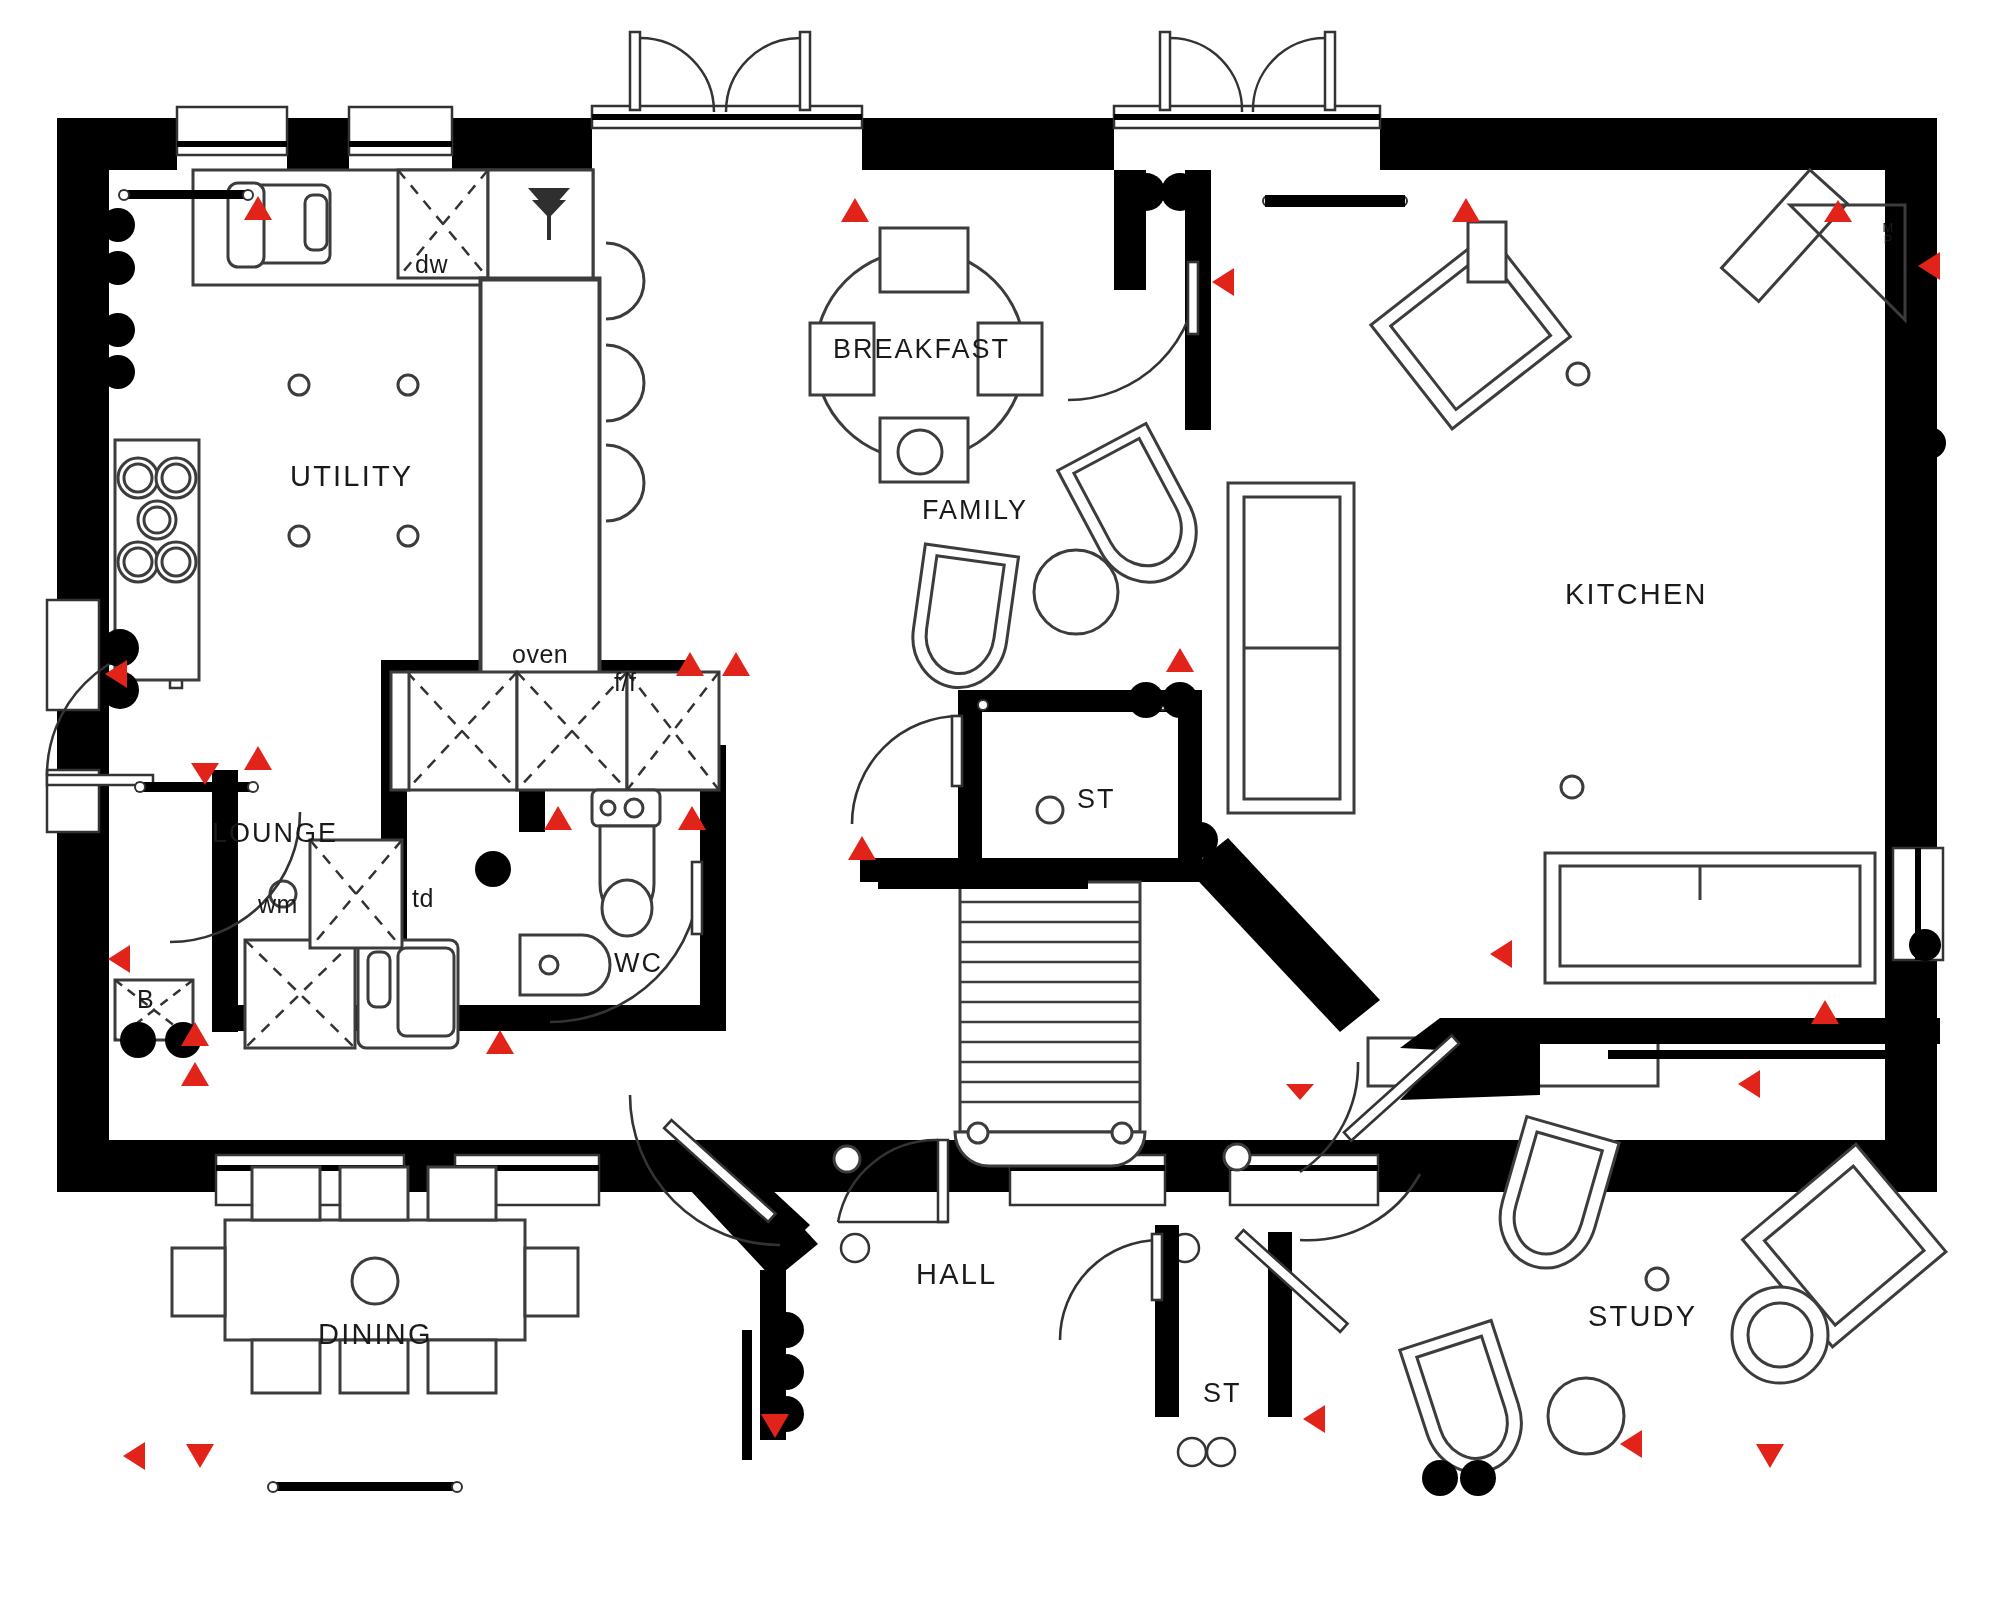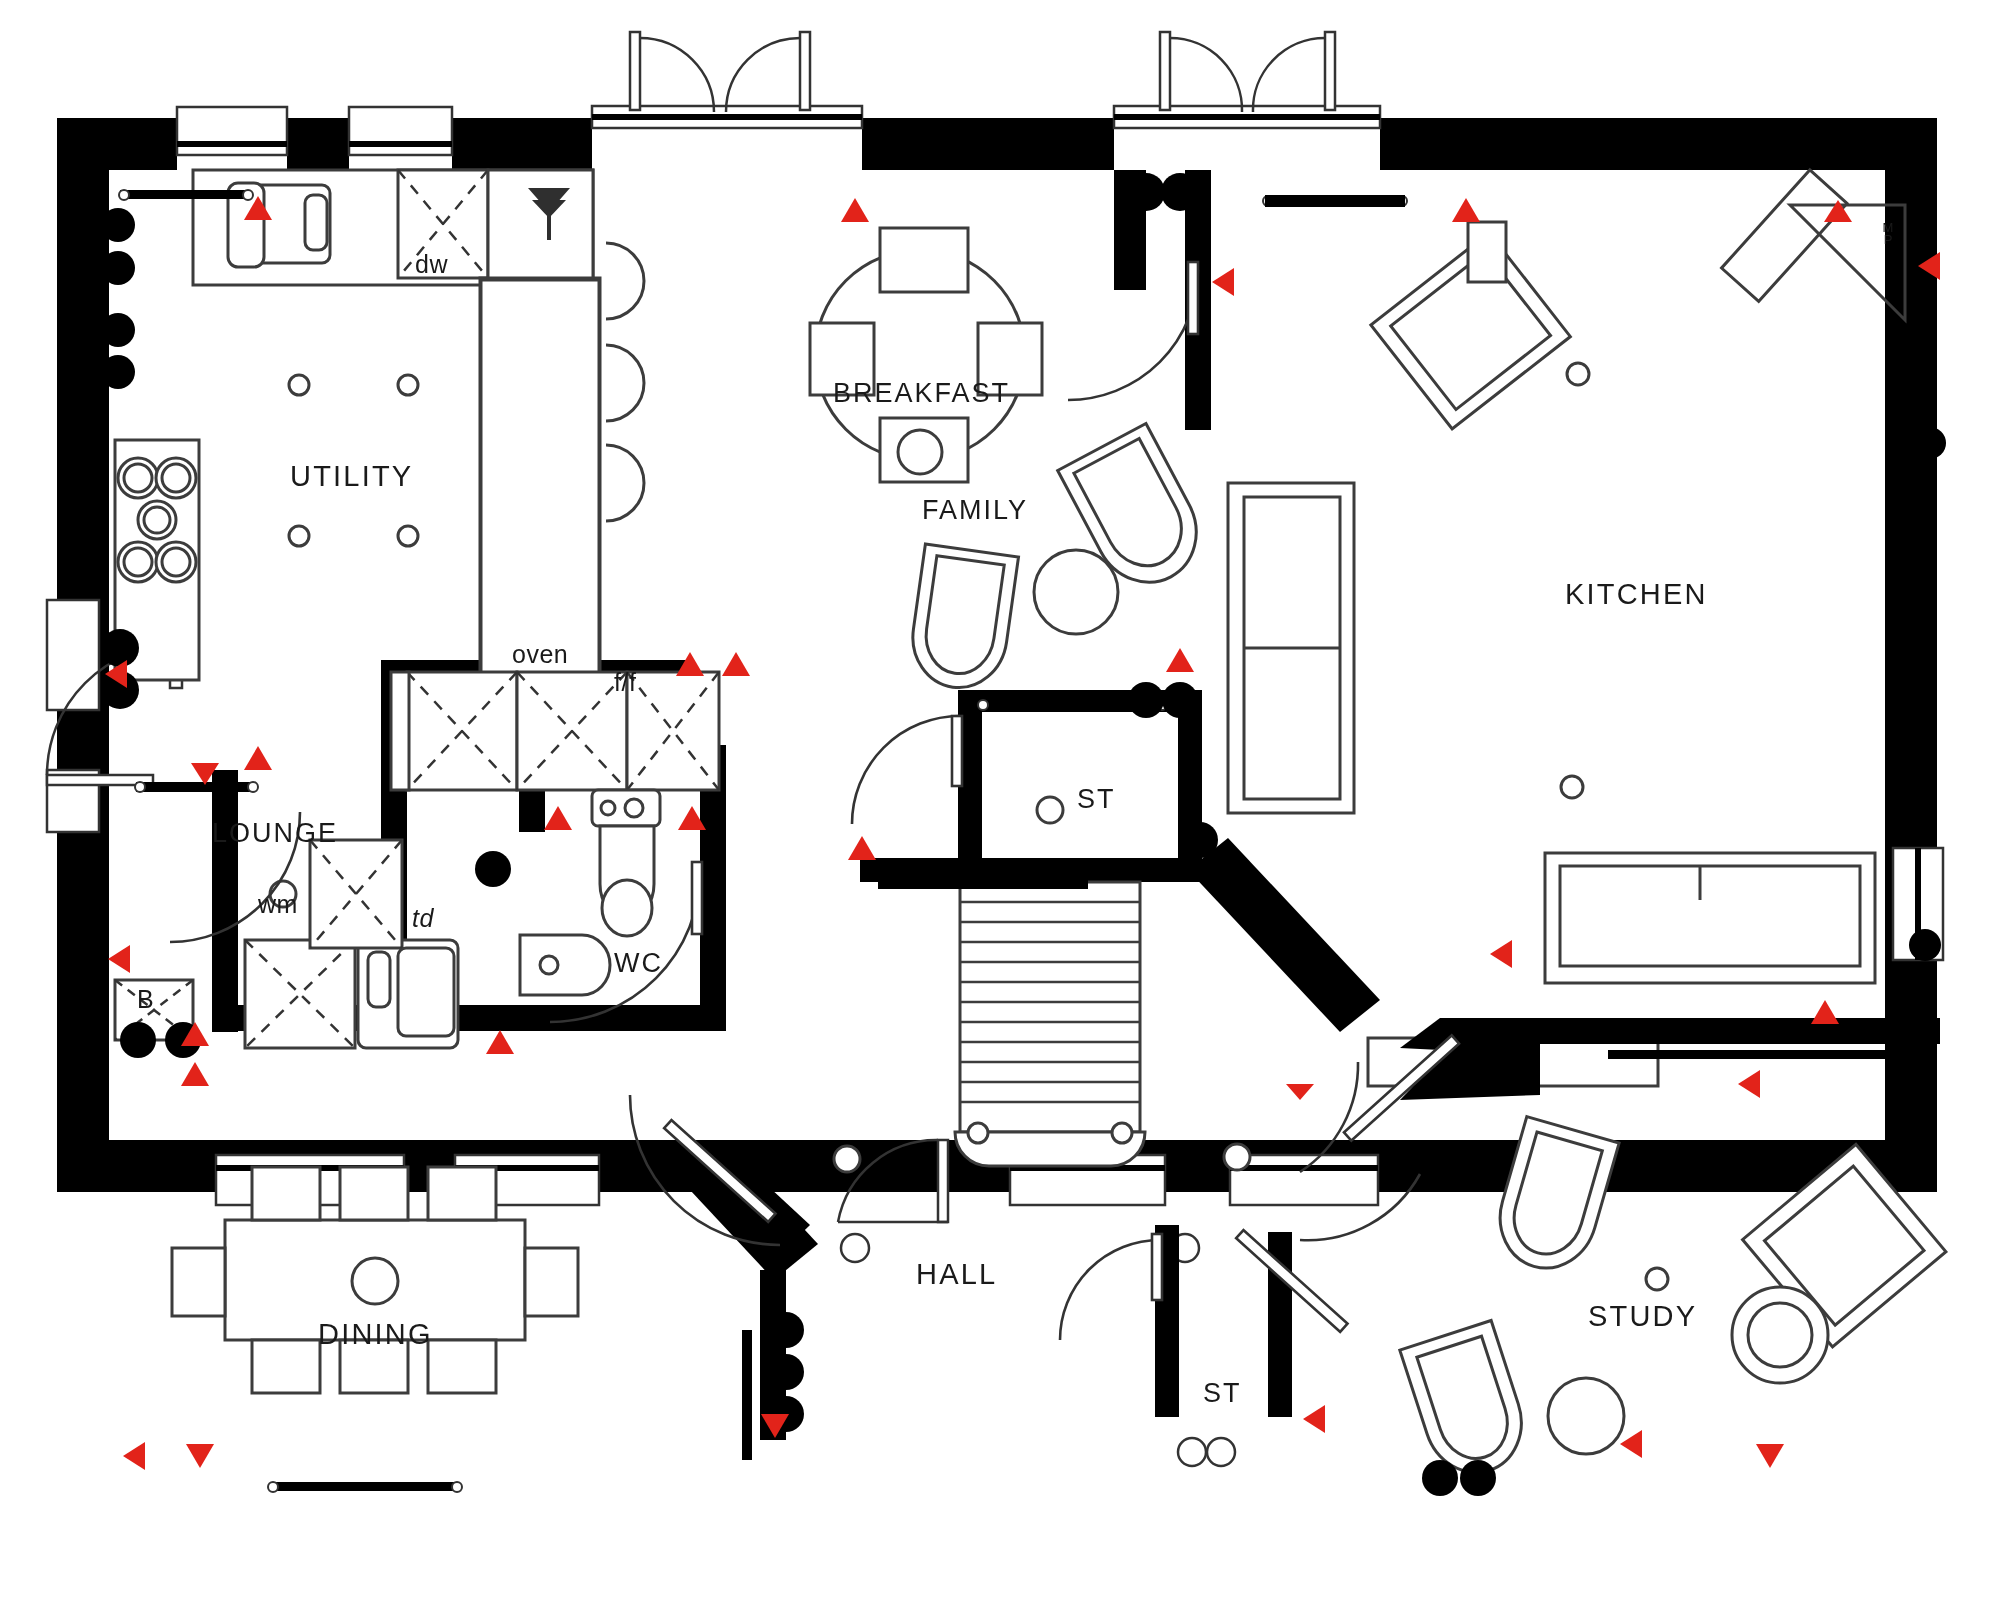--- a/index.html
+++ b/index.html
@@ -506,32 +506,32 @@
       <polygon points="1642,1430 1620,1444 1642,1458"></polygon>
       <polygon points="1770,1468 1784,1444 1756,1444"></polygon>
       <polygon points="145,1442 123,1456 145,1470"></polygon>
       <polygon points="200,1468 214,1444 186,1444"></polygon>
       <polygon points="775,1438 789,1414 761,1414"></polygon>
     </g>
 
   </svg>
 
   <div class="roomlabel lbl-big" style="left:290px;  top:460px;">UTILITY</div>
-  <div class="roomlabel lbl-mid" style="left:833px;  top:334px;margin-top:44px;">BREAKFAST</div>
+  <div class="roomlabel lbl-mid" style="left:833px;  top:334px;">BREAKFAST</div>
   <div class="roomlabel lbl-mid" style="left:922px;  top:495px;">FAMILY</div>
   <div class="roomlabel lbl-big" style="left:1565px; top:578px;">KITCHEN</div>
   <div class="roomlabel lbl-mid" style="left:212px;  top:818px;">LOUNGE</div>
   <div class="roomlabel lbl-mid" style="left:614px;  top:948px;">WC</div>
   <div class="roomlabel lbl-mid" style="left:1077px; top:784px;">ST</div>
   <div class="roomlabel lbl-big" style="left:916px;  top:1258px;">HALL</div>
   <div class="roomlabel lbl-big" style="left:318px;  top:1305px;margin-top:13px;">DINING</div>
   <div class="roomlabel lbl-big" style="left:1588px; top:1300px;">STUDY</div>
   <div class="roomlabel lbl-mid" style="left:1203px; top:1378px;">ST</div>
 
   <div class="roomlabel lbl-small" style="left:415px;  top:250px;">dw</div>
   <div class="roomlabel lbl-small" style="left:512px;  top:640px;">oven</div>
   <div class="roomlabel lbl-small" style="left:592px;  top:668px;margin-left:22px;">f/f</div>
-  <div class="roomlabel lbl-small" style="left:412px;  top:904px;font-style:italic;">td</div>
+  <div class="roomlabel lbl-small" style="left:412px;  top:884px;">td</div>
   <div class="roomlabel lbl-small" style="left:258px;  top:890px;">wm</div>
   <div class="roomlabel lbl-small" style="left:137px;  top:985px;">B</div>
   <div class="roomlabel lbl-mp" style="left:1876px; top:222px; width:24px;">M<br>P</div>
 
 </div>
 
 </body></html>

